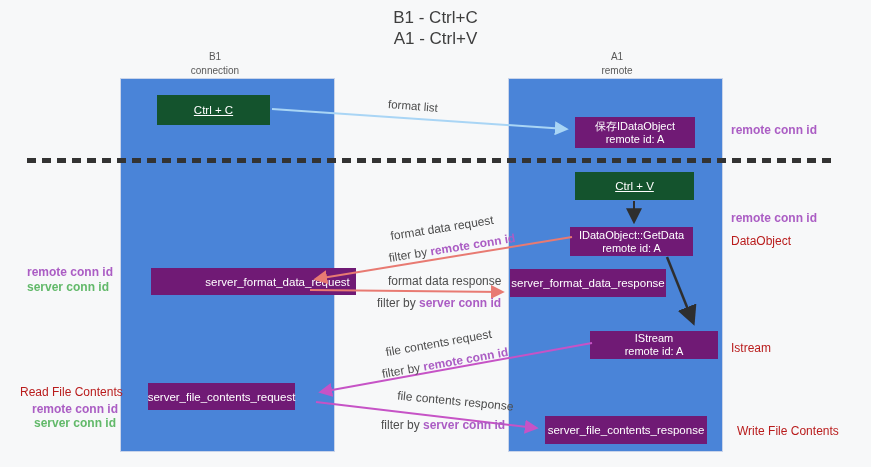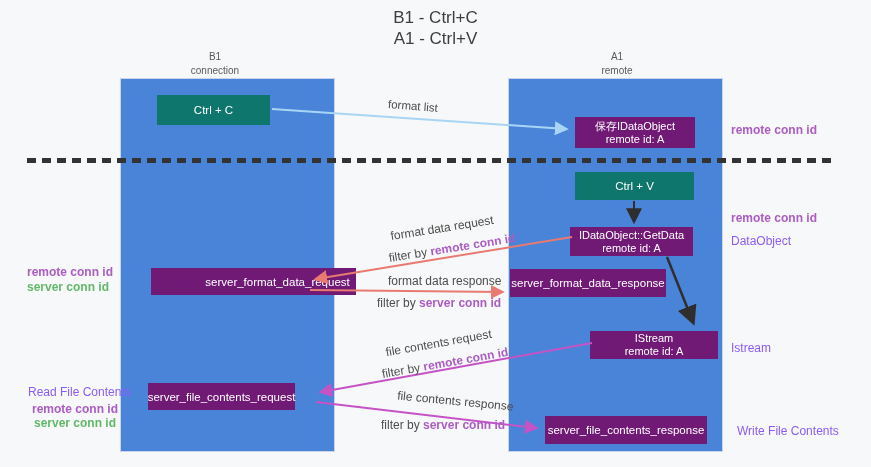--- a/index.html
+++ b/index.html
@@ -21,35 +21,35 @@
   }
   .lane{
     position:absolute;top:78px;width:213px;height:372px;
     background:#4a84d8;border:1px solid #c9d4ea;
   }
   .node{
     position:absolute;display:flex;flex-direction:column;align-items:center;
     justify-content:center;color:#fff;text-align:center;z-index:4;
   }
   .node.orange{background:#701a75;}
-  .node.green{background:#0f766e;}
+  .node.green{background:#14532d;text-decoration:underline;}
   .node .l1{font-size:11px;line-height:13px;}
   .node.single{font-size:11.5px;}
   .dashline{
     position:absolute;left:27px;top:158px;width:806px;height:5px;z-index:3;
     background:repeating-linear-gradient(90deg,#333 0 9px,transparent 9px 15px);
   }
   svg.wires{position:absolute;left:0;top:0;z-index:5;pointer-events:none;}
   .albl{
     position:absolute;z-index:6;font-size:12px;color:#4d4d4d;white-space:nowrap;
   }
   .albl.small{font-size:11.5px;}
   .key-purple{color:#ab5dc4;font-weight:bold;}
   .side{
-    position:absolute;z-index:6;font-size:12px;color:#8b5cf6;white-space:nowrap;
+    position:absolute;z-index:6;font-size:12px;color:#b91c1c;white-space:nowrap;
   }
   .side.purple{color:#ab5dc4;font-weight:bold;}
   .side.green{color:#62b96a;font-weight:bold;}
 </style>
 </head>
 <body>
 
 <div class="canvas">
 
   <div class="title">
@@ -149,17 +149,17 @@
   <div class="albl" style="left:381px;top:418px;"><span>filter by </span><span class="key-purple">server conn id</span></div>
 
   <div class="side purple" style="left:731px;top:123px;">remote conn id</div>
   <div class="side purple" style="left:731px;top:211px;">remote conn id</div>
   <div class="side" style="left:731px;top:234px;">DataObject</div>
   <div class="side" style="left:731px;top:341px;">Istream</div>
   <div class="side" style="left:737px;top:424px;">Write File Contents</div>
 
   <div class="side purple" style="left:27px;top:265px;">remote conn id</div>
   <div class="side green" style="left:27px;top:280px;">server conn id</div>
-  <div class="side" style="left:28px;top:385px;">Read File Contents</div>
+  <div class="side" style="left:20px;top:385px;">Read File Contents</div>
   <div class="side purple" style="left:32px;top:402px;">remote conn id</div>
   <div class="side green" style="left:34px;top:416px;">server conn id</div>
 
 </div>
 
 </body></html>

